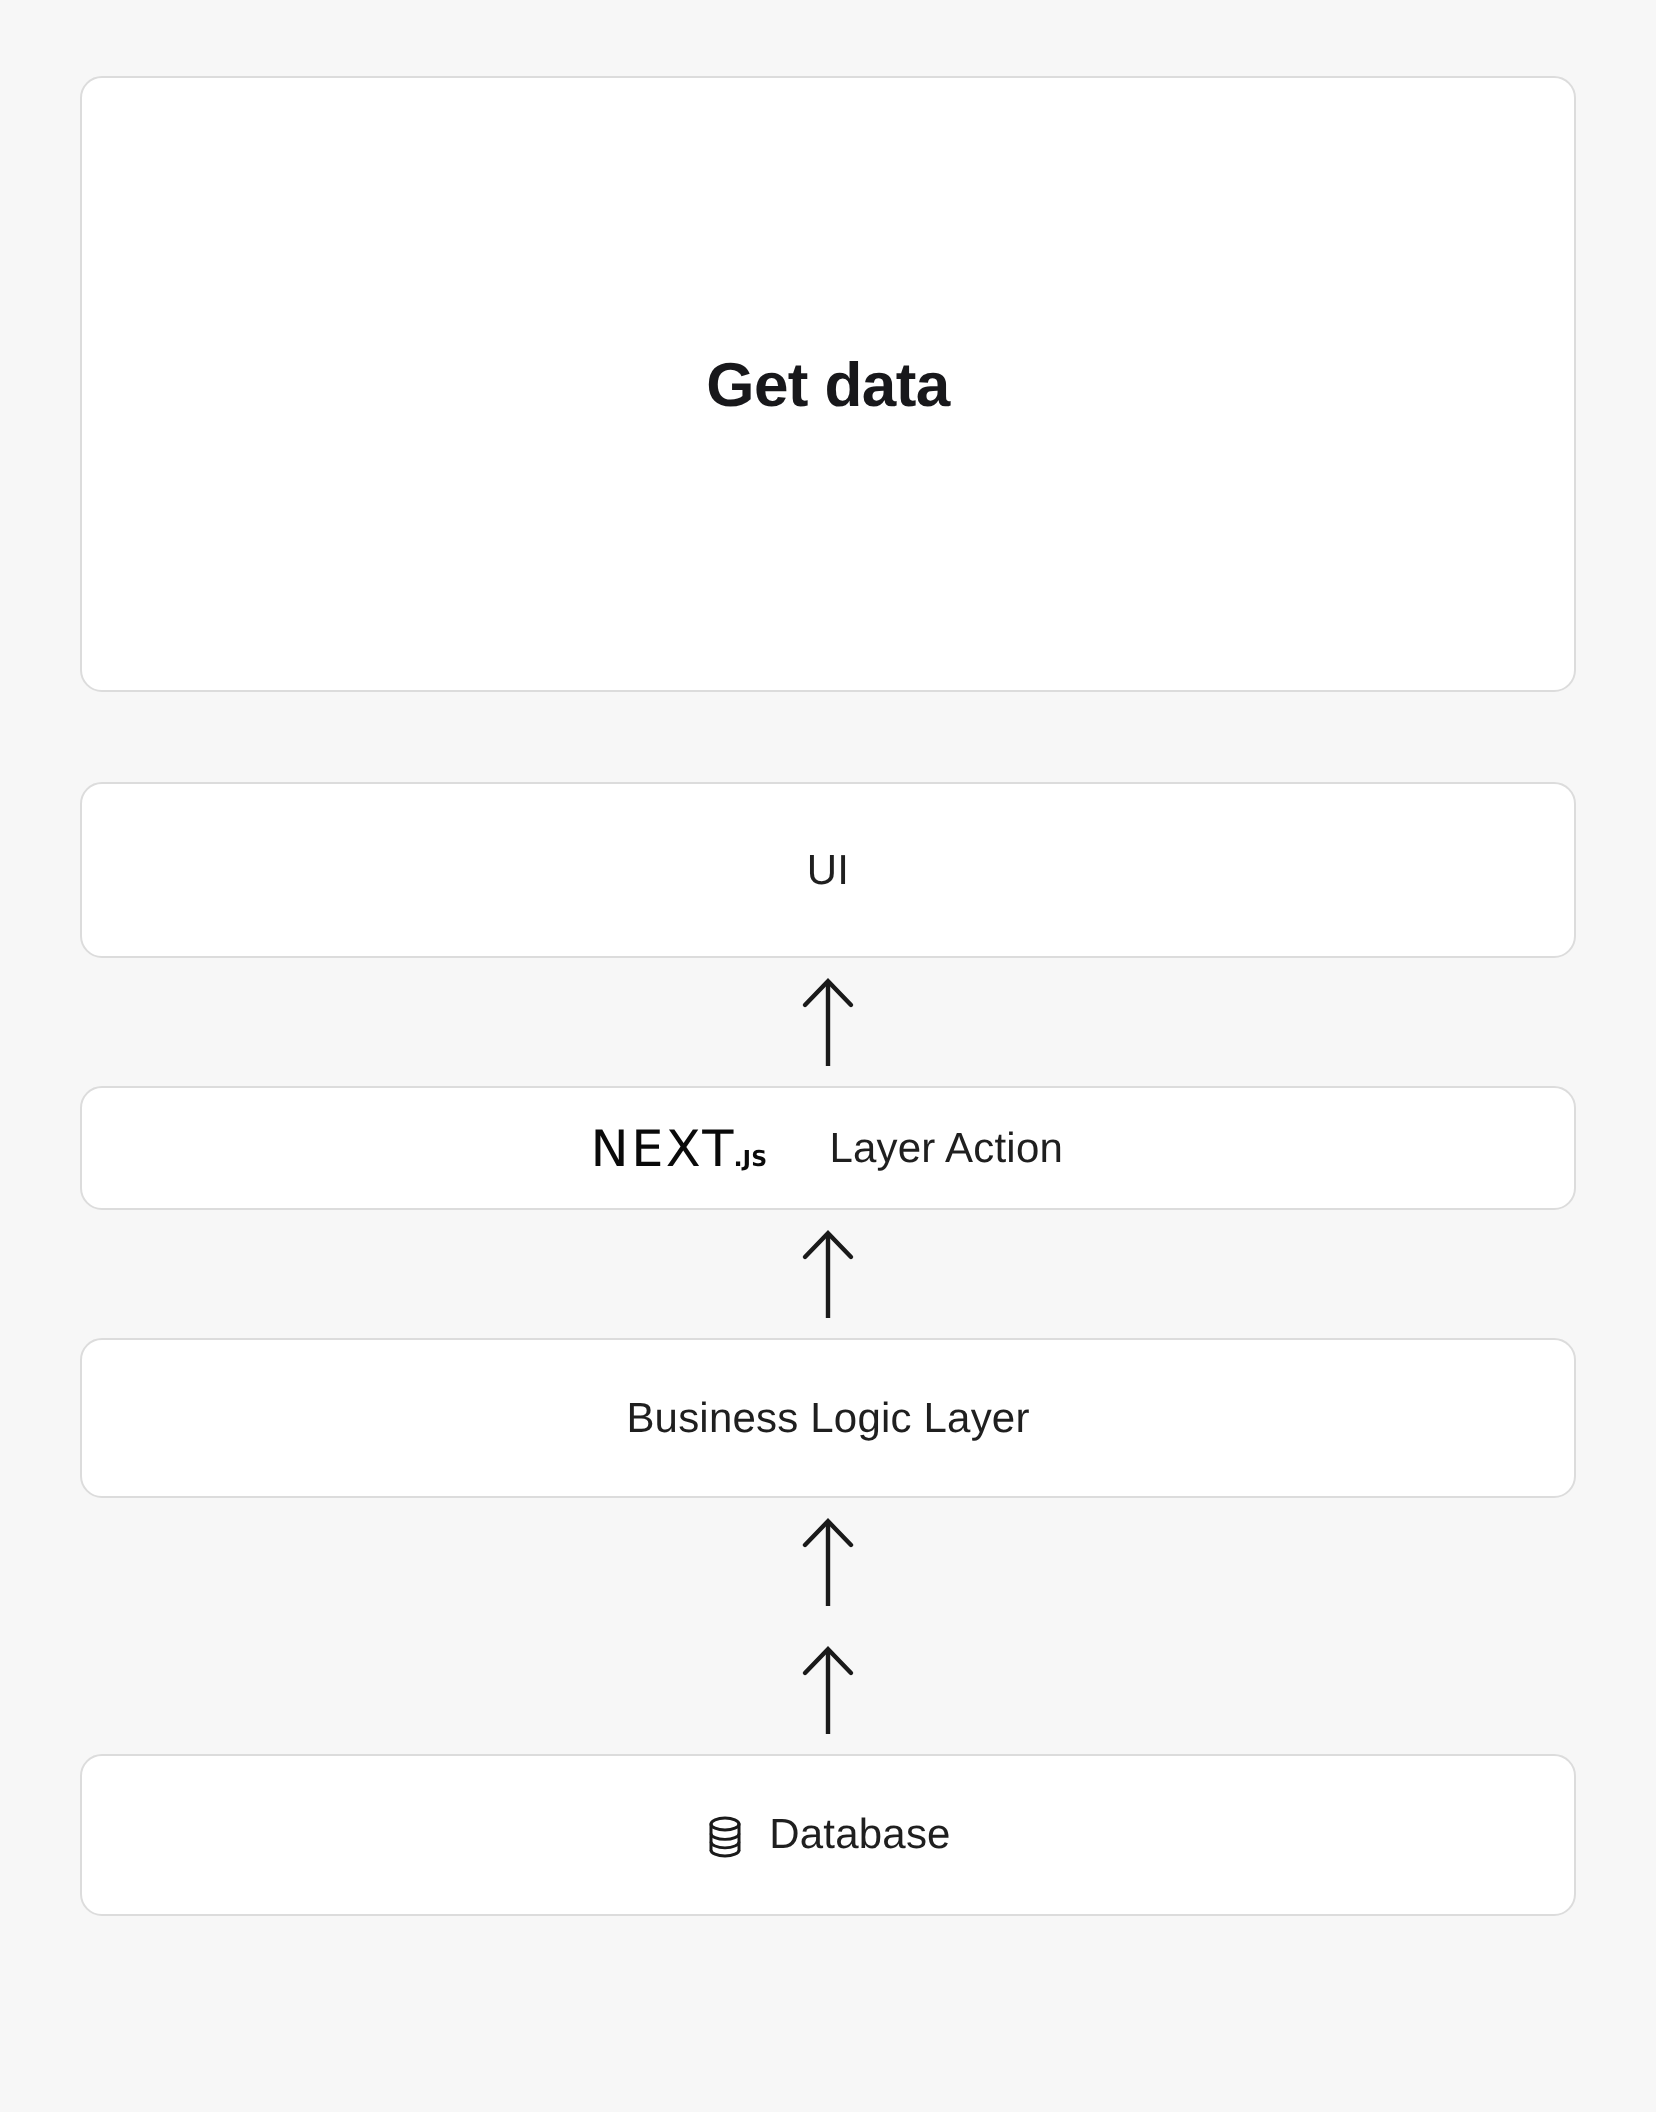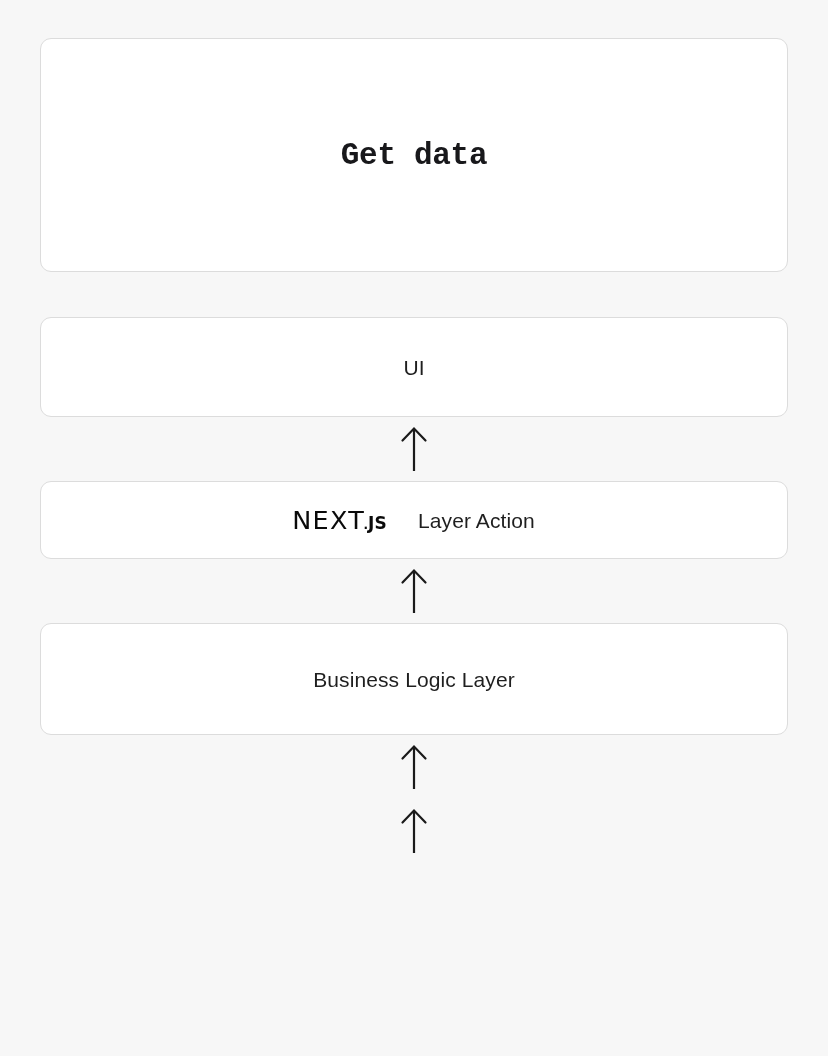--- a/index.html
+++ b/index.html
@@ -39,24 +39,24 @@
     justify-content: center;
     flex: none;
   }
 
   .node.dashed {
     border: 1px dashed #d2d2d2;
     border-radius: 11px;
   }
 
   
-  .node-getdata   { height: 234px; font-family: Liberation Mono, monospace; }
-  .node-ui        { height: 100px;  }
-  .node-server    { height: 78px;  }
-  .node-business  { height: 112px; align-items: center;  }
+  .node-getdata   { height: 308px; }
+  .node-ui        { height: 88px;  }
+  .node-server    { height: 62px;  }
+  .node-business  { height: 80px; align-items: center;  }
   .node-dal       { height: 78px;  }
   .node-database  { height: 81px;  }
 
   
   .label {
     font-size: 21px;
     font-weight: 400;
     letter-spacing: 0.1px;
     color: #1f1f1f;
     line-height: 1;
@@ -94,21 +94,21 @@
   }
   .nextjs-logo .nx-dot {
     font-size: 12px;
     font-weight: 700;
     letter-spacing: 0px;
     position: relative;
     top: 0px;
     margin-left: -1px;
   }
   .nextjs-logo .nx-js {
-    font-size: 17px;
+    font-size: 11px;
     font-weight: 700;
     letter-spacing: 0.2px;
     position: relative;
     top: 0px;
   }
 
   .server-gap { width: 5px; }
 
   
   .db-icon {
@@ -192,14 +192,29 @@
   </div>
 
 
   <div class="arrow arrow-dal-db">
     <svg width="28" height="46" viewBox="0 0 28 46" fill="none">
       <path d="M14 45 L14 3" stroke="#1a1a1a" stroke-width="2.2" stroke-linecap="butt"></path>
       <path d="M2.5 14.5 L14 2.6 L25.5 14.5" stroke="#1a1a1a" stroke-width="2.2" stroke-linecap="round" stroke-linejoin="miter" fill="none"></path>
     </svg>
   </div>
 
+  <div class="node node-database">
+    <div class="node-inner">
+      <span class="db-icon">
+        <svg width="19" height="21" viewBox="0 0 19 21" fill="none">
+          <ellipse cx="9.5" cy="4" rx="7" ry="3" stroke="#1a1a1a" stroke-width="1.5" fill="none"></ellipse>
+          <path d="M2.5 4 L2.5 17" stroke="#1a1a1a" stroke-width="1.5" stroke-linecap="round"></path>
+          <path d="M16.5 4 L16.5 17" stroke="#1a1a1a" stroke-width="1.5" stroke-linecap="round"></path>
+          <path d="M2.5 17 A7 3 0 0 0 16.5 17" stroke="#1a1a1a" stroke-width="1.5" fill="none"></path>
+          <path d="M2.5 8.7 A7 3 0 0 0 16.5 8.7" stroke="#1a1a1a" stroke-width="1.4" fill="none"></path>
+          <path d="M2.5 12.9 A7 3 0 0 0 16.5 12.9" stroke="#1a1a1a" stroke-width="1.4" fill="none"></path>
+        </svg>
+      </span>
+      <span class="label">Database</span>
+    </div>
+  </div>
 
 </div>
 
 </body></html>

